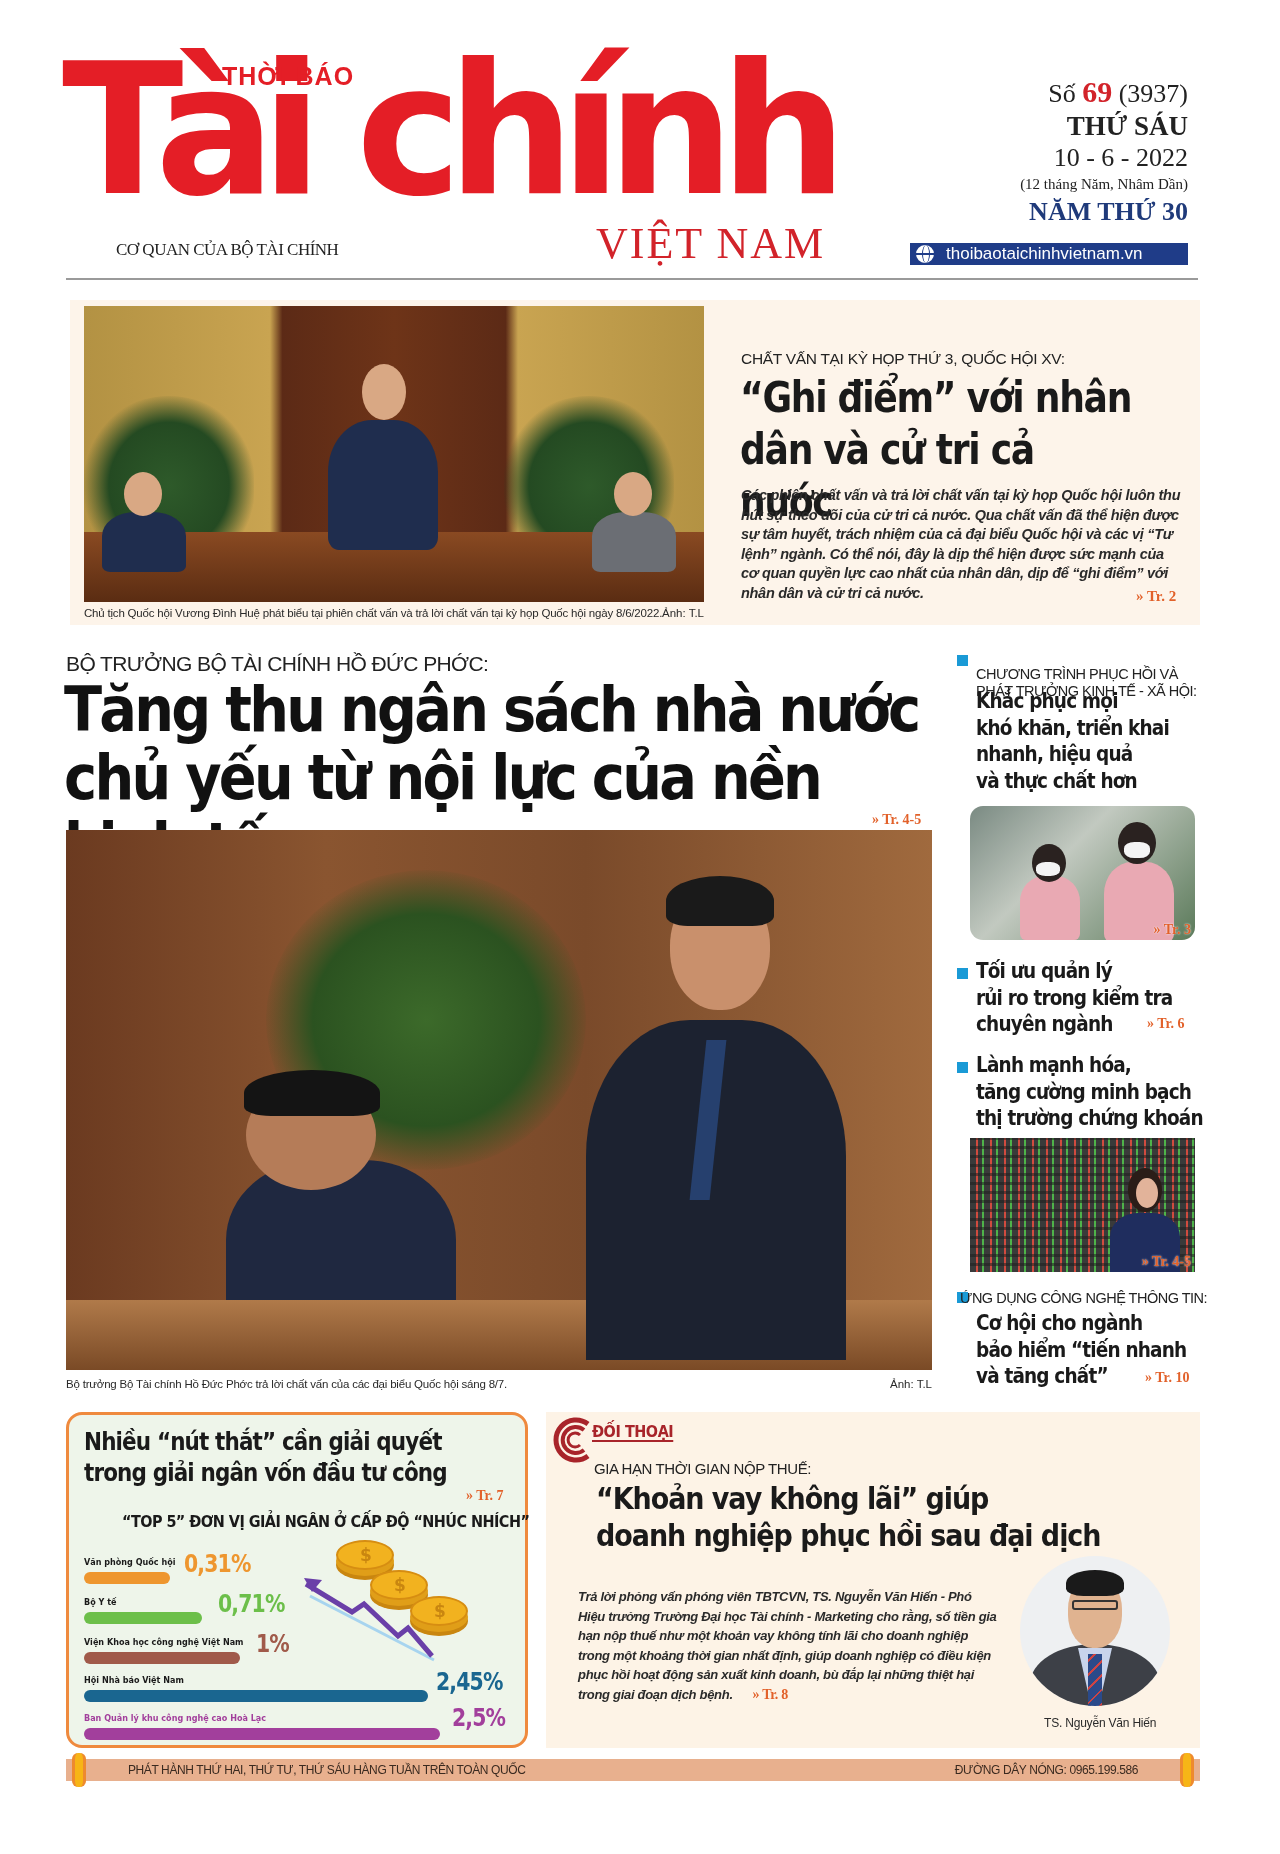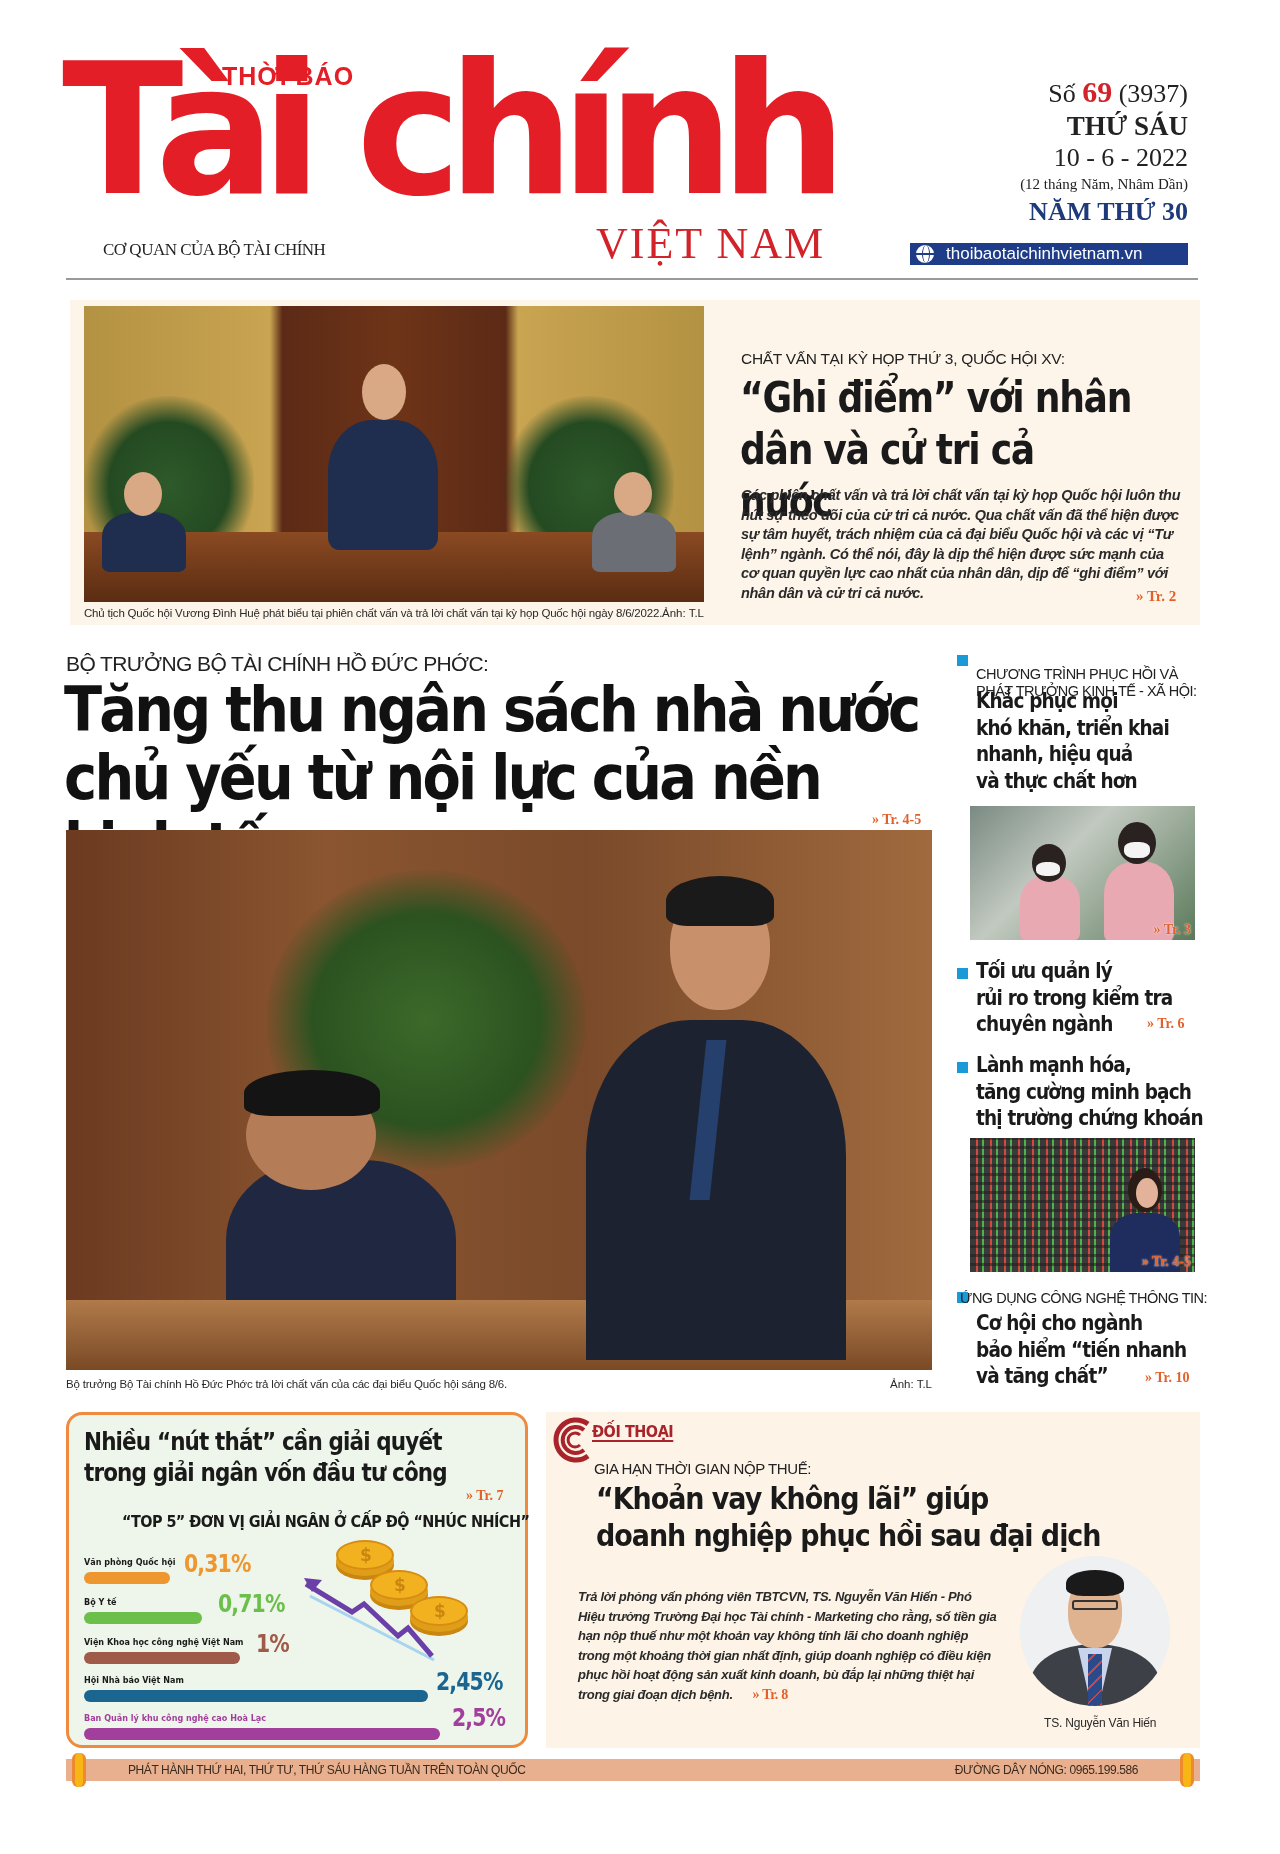--- a/index.html
+++ b/index.html
@@ -5,21 +5,21 @@
   * { box-sizing: border-box; margin: 0; padding: 0; }
   html, body { width: 1280px; height: 1854px; background: #ffffff; overflow: hidden; }
   body { position: relative; font-family: "Liberation Sans", sans-serif; color: #1a1a1a; }
 
   .abs { position: absolute; }
 
   
   .logo-thoi-bao { left: 222px; top: 64px; font-family: "Liberation Sans", sans-serif; font-weight: 900; font-size: 25px; color: #e41e26; letter-spacing: 1px; line-height: 1; }
   .logo-tai-chinh { left: 62px; top: 40px; font-family: "DejaVu Sans", sans-serif; font-weight: 900; font-size: 178px; color: #e41e26; letter-spacing: -14px; line-height: 1; transform: scaleY(1.02); transform-origin: left top; }
   .logo-viet-nam { left: 596px; top: 222px; font-family: "Liberation Serif", serif; font-size: 44px; color: #d2232a; letter-spacing: 2px; line-height: 1; }
-  .logo-tagline { left: 103px; top: 240px; font-family: "Liberation Serif", serif; font-size: 17px; color: #222; letter-spacing: -0.5px; }
+  .logo-tagline { left: 116px; top: 240px; font-family: "Liberation Serif", serif; font-size: 17px; color: #222; letter-spacing: -0.5px; }
 
   .issue-box { right: 92px; top: 76px; text-align: right; font-family: "Liberation Serif", serif; color: #222; }
   .issue-line { font-size: 26px; line-height: 32px; }
   .issue-num { color: #d2232a; font-weight: bold; font-size: 30px; }
   .issue-day { font-size: 27px; font-weight: bold; line-height: 32px; }
   .issue-date { font-size: 26px; line-height: 32px; }
   .issue-lunar { font-size: 15px; line-height: 20px; }
   .issue-year { font-size: 26px; font-weight: bold; color: #1f3a7a; line-height: 36px; }
   .website-pill { right: 92px; top: 243px; height: 22px; width: 278px; background: #1f3c88; color: #fff; font-size: 17px; line-height: 22px; padding-left: 36px; font-family: "Liberation Sans", sans-serif; }
   .globe-icon { position: absolute; left: 4px; top: 0px; width: 22px; height: 22px; border-radius: 50%; background: #fff; border: 2px solid #1f3c88; }
@@ -61,21 +61,21 @@
   .main-caption { left: 66px; top: 1378px; font-size: 11.5px; color: #2a2a2a; letter-spacing: -0.2px; }
   .main-caption-credit { left: 890px; top: 1378px; font-size: 11.5px; color: #2a2a2a; }
 
   
   .sb-bullet { position: absolute; width: 11px; height: 11px; background: #1a9ad6; }
   .sb-kicker { font-size: 14.5px; line-height: 17px; color: #222; letter-spacing: -0.5px; }
   .sb-title { font-family: "DejaVu Sans", sans-serif; font-weight: 900; font-size: 22px; line-height: 26.5px; letter-spacing: -1px; color: #1a1a1a; transform: scaleX(0.84); transform-origin: left top; white-space: nowrap; }
   .sb-ref { font-size: 14px; }
   .sb-photo { position: absolute; overflow: hidden; }
   .sb-photo-ref { position: absolute; right: 4px; bottom: 2px; font-family: "Liberation Serif", serif; font-weight: bold; font-size: 14px; color: #e2612a; text-shadow: 0 0 2px #fff; }
-  .factory { background: linear-gradient(135deg, #7a8a82 0%, #c2c9c0 40%, #5b7a5a 100%); }
+  .factory { background: linear-gradient(135deg, #7a8a82 0%, #c2c9c0 40%, #5b7a5a 100%); border-radius: 13px; }
   .factory .worker { position: absolute; border-radius: 40% 40% 10% 10%; background: #e9a9b3; }
   .factory .w-head { position: absolute; border-radius: 50%; background: #2a2220; }
   .factory .mask { position: absolute; border-radius: 40%; background: #f4f4f4; }
   .stock { background: repeating-linear-gradient(90deg, #3a3a3a 0 6px, #d24b3f 6px 8px, #3a3a3a 8px 12px, #4fb34a 12px 14px), #3a3a3a; }
   .stock::after { content: ""; position: absolute; inset: 0; background: repeating-linear-gradient(0deg, rgba(255,255,255,0.0) 0 6px, rgba(30,30,30,0.55) 6px 9px); }
   .stock .woman-body { position: absolute; left: 140px; top: 75px; width: 70px; height: 60px; border-radius: 40% 40% 0 0; background: #1f2d5e; z-index: 2; }
   .stock .woman-head { position: absolute; left: 158px; top: 30px; width: 34px; height: 44px; border-radius: 50%; background: #2a1d18; z-index: 2; }
   .stock .woman-face { position: absolute; left: 166px; top: 40px; width: 22px; height: 30px; border-radius: 50%; background: #e2b39a; z-index: 3; }
 
   
@@ -169,21 +169,21 @@
   <div class="greenery"></div>
   <div class="seated-body"></div>
   <div class="seated-head"></div>
   <div class="seated-hair"></div>
   <div class="desk"></div>
   <div class="speaker-body"></div>
   <div class="speaker-tie"></div>
   <div class="speaker-head"></div>
   <div class="speaker-hair"></div>
 </div>
-<div class="abs main-caption">Bộ trưởng Bộ Tài chính Hồ Đức Phớc trả lời chất vấn của các đại biểu Quốc hội sáng 8/6.</div>
+<div class="abs main-caption">Bộ trưởng Bộ Tài chính Hồ Đức Phớc trả lời chất vấn của các đại biểu Quốc hội sáng 8/7.</div>
 <div class="abs main-caption-credit">Ảnh: T.L</div>
 
 <div class="sb-bullet" style="left:957px;top:655px;"></div>
 <div class="abs sb-kicker" style="left:976px;top:652px;margin-top:14px;">
   <div>CHƯƠNG TRÌNH PHỤC HỒI VÀ</div>
   <div>PHÁT TRƯỞNG KINH TẾ - XÃ HỘI:</div>
 </div>
 <div class="abs sb-title" style="left:976px;top:688px;">
   <div>Khắc phục mọi</div>
   <div>khó khăn, triển khai</div>

